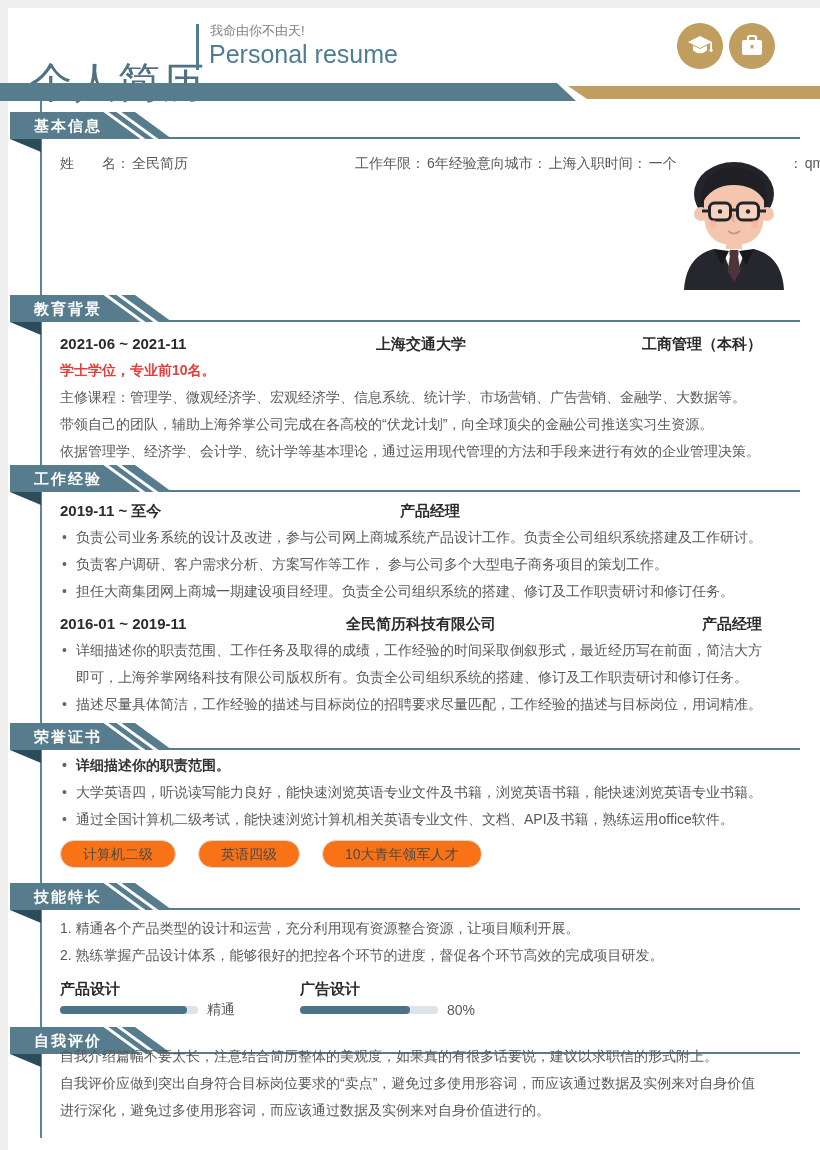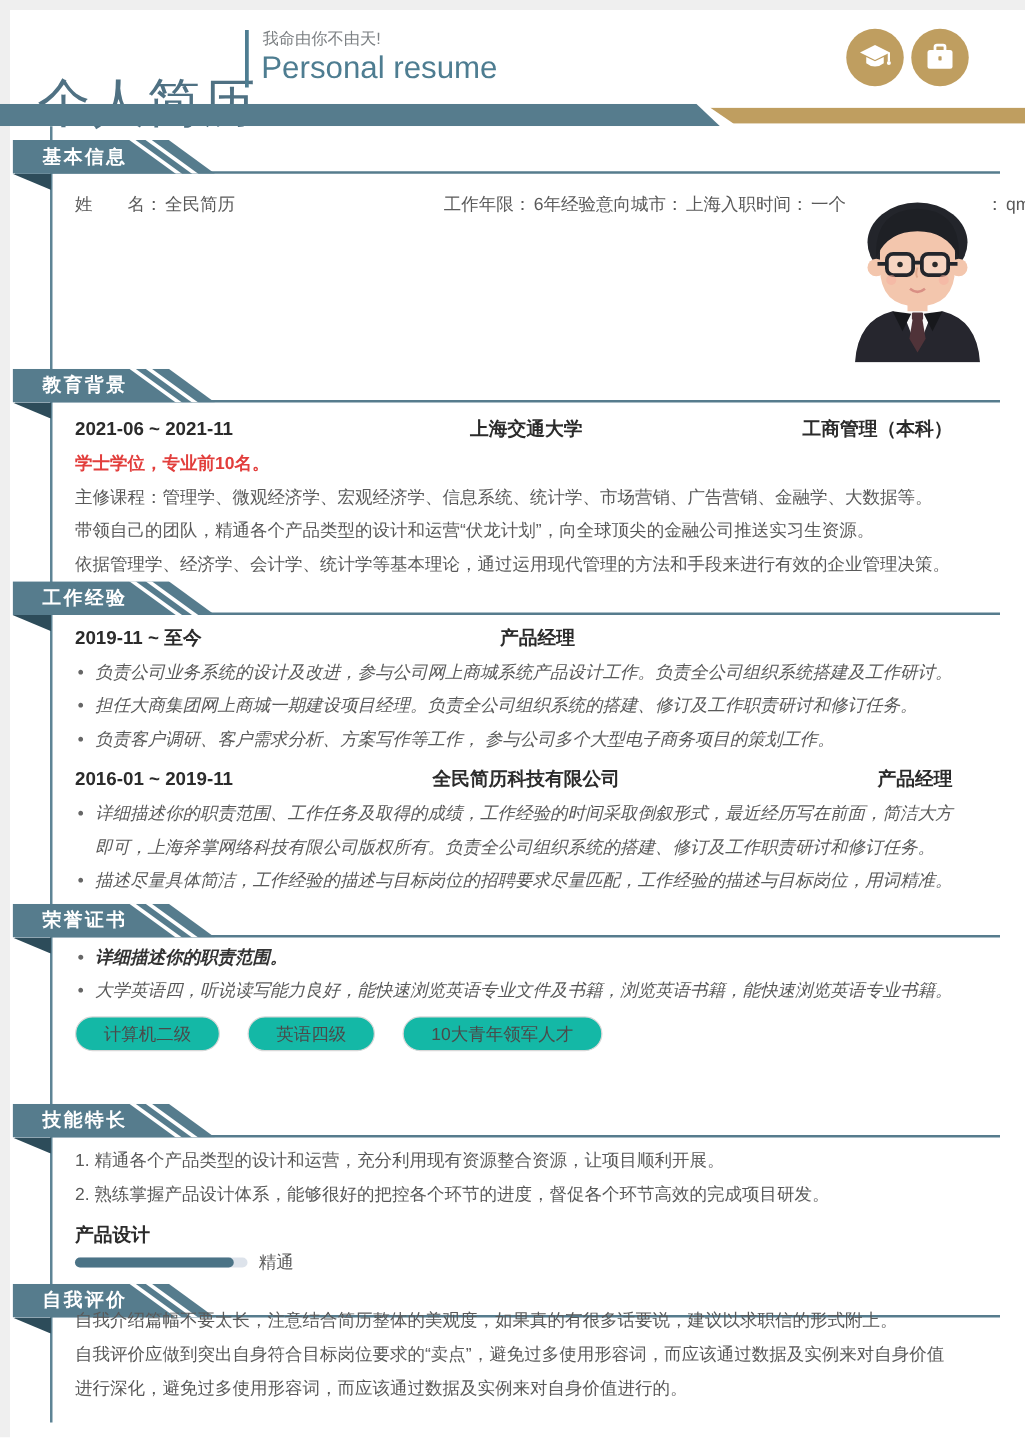--- a/index.html
+++ b/index.html
@@ -65,28 +65,28 @@
 
   
   .meta-row{display:flex;align-items:flex-end;font-size:15px;font-weight:700;color:var(--ink);line-height:27px;}
   .meta-left{width:210px;}
   .meta-center{flex:1;text-align:center;}
   .meta-right{width:190px;text-align:right;}
   .block{position:absolute;left:60px;width:702px;}
   .line{font-size:14px;line-height:27px;color:var(--body);}
   .red-line{font-size:14px;line-height:27px;font-weight:700;color:var(--red);}
   ul.bullets{list-style:none;}
-  ul.bullets li{position:relative;padding-left:16px;font-size:14px;line-height:27px;color:var(--body);font-style:italic;}
+  ul.bullets li{position:relative;padding-left:16px;font-size:14px;line-height:27px;color:var(--body);}
   ul.bullets li::before{content:"•";position:absolute;left:2px;color:#666;}
   ul.bullets li.bold{font-weight:700;color:#333;}
 
   
   .pill-row{display:flex;gap:22px;margin-top:7px;}
   .pill{height:28px;line-height:26px;padding:0 22px;border:1px solid #d8d8d8;border-radius:15px;
-    background:#14b8a6;font-size:14px;color:#4a4a4a;white-space:nowrap;}
+    background:#f97316;font-size:14px;color:#4a4a4a;white-space:nowrap;}
 
   
   .skill-grid{display:grid;grid-template-columns:240px 240px 222px;margin-top:8px;}
   .skill-name{font-size:15px;font-weight:700;color:var(--ink);line-height:24px;}
   .bar-row{display:flex;align-items:center;height:14px;margin-top:2px;}
   .bar-track{position:relative;width:138px;height:8px;border-radius:4px;background:var(--track);}
   .bar-fill{position:absolute;left:0;top:0;height:8px;border-radius:4px;background:var(--fill);}
   .bar-label{margin-left:9px;font-size:14px;color:var(--body);}
 
   .eval p{font-size:14px;line-height:27px;color:var(--body);}
@@ -220,52 +220,53 @@
 </div>
 
 <div class="block" style="top:330px">
   <div class="meta-row">
     <span class="meta-left">2021-06 ~ 2021-11</span>
     <span class="meta-center">上海交通大学</span>
     <span class="meta-right">工商管理（本科）</span>
   </div>
   <div class="red-line">学士学位，专业前10名。</div>
   <div class="line">主修课程：管理学、微观经济学、宏观经济学、信息系统、统计学、市场营销、广告营销、金融学、大数据等。</div>
-  <div class="line">带领自己的团队，精通各个产品类型的设计和运营“伏龙计划”，向全球顶尖的金融公司推送实习生资源。</div>
+  <div class="line">带领自己的团队，辅助上海斧掌公司完成在各高校的“伏龙计划”，向全球顶尖的金融公司推送实习生资源。</div>
   <div class="line">依据管理学、经济学、会计学、统计学等基本理论，通过运用现代管理的方法和手段来进行有效的企业管理决策。</div>
 </div>
 
 <div class="block" style="top:497px">
   <div class="meta-row">
     <span class="meta-left">2019-11 ~ 至今</span>
     <span class="meta-right">产品经理</span>
   </div>
   <ul class="bullets">
     <li>负责公司业务系统的设计及改进，参与公司网上商城系统产品设计工作。负责全公司组织系统搭建及工作研讨。</li>
+    <li>负责客户调研、客户需求分析、方案写作等工作， 参与公司多个大型电子商务项目的策划工作。</li>
     <li>担任大商集团网上商城一期建设项目经理。负责全公司组织系统的搭建、修订及工作职责研讨和修订任务。</li>
-    <li>负责客户调研、客户需求分析、方案写作等工作， 参与公司多个大型电子商务项目的策划工作。</li>
   </ul>
 </div>
 
 <div class="block" style="top:610px">
   <div class="meta-row">
     <span class="meta-left">2016-01 ~ 2019-11</span>
     <span class="meta-center">全民简历科技有限公司</span>
     <span class="meta-right">产品经理</span>
   </div>
   <ul class="bullets">
     <li>详细描述你的职责范围、工作任务及取得的成绩，工作经验的时间采取倒叙形式，最近经历写在前面，简洁大方即可，上海斧掌网络科技有限公司版权所有。负责全公司组织系统的搭建、修订及工作职责研讨和修订任务。</li>
     <li>描述尽量具体简洁，工作经验的描述与目标岗位的招聘要求尽量匹配，工作经验的描述与目标岗位，用词精准。</li>
   </ul>
 </div>
 
 <div class="block" style="top:752px">
   <ul class="bullets">
     <li class="bold">详细描述你的职责范围。</li>
     <li>大学英语四，听说读写能力良好，能快速浏览英语专业文件及书籍，浏览英语书籍，能快速浏览英语专业书籍。</li>
+    <li>通过全国计算机二级考试，能快速浏览计算机相关英语专业文件、文档、API及书籍，熟练运用office软件。</li>
   </ul>
   <div class="pill-row">
     <span class="pill">计算机二级</span>
     <span class="pill">英语四级</span>
     <span class="pill">10大青年领军人才</span>
   </div>
 </div>
 
 <div class="block" style="top:915px">
   <div class="line">1. 精通各个产品类型的设计和运营，充分利用现有资源整合资源，让项目顺利开展。</div>
@@ -273,19 +274,28 @@
   <div class="skill-grid">
     <div>
       <div class="skill-name">产品设计</div>
       <div class="bar-row">
         <span class="bar-track">
             <span class="bar-fill" style="width: 92%;"></span>
           </span>
         <span class="bar-label">精通</span>
       </div>
     </div>
+    <div>
+      <div class="skill-name">广告设计</div>
+      <div class="bar-row">
+        <span class="bar-track">
+            <span class="bar-fill" style="width: 80%;"></span>
+          </span>
+        <span class="bar-label">80%</span>
+      </div>
+    </div>
   </div>
 </div>
 
 <div class="block eval" style="top:1043px">
   <p>自我介绍篇幅不要太长，注意结合简历整体的美观度，如果真的有很多话要说，建议以求职信的形式附上。</p>
   <p>自我评价应做到突出自身符合目标岗位要求的“卖点”，避免过多使用形容词，而应该通过数据及实例来对自身价值进行深化，避免过多使用形容词，而应该通过数据及实例来对自身价值进行的。</p>
 </div>
 
 </body></html>

